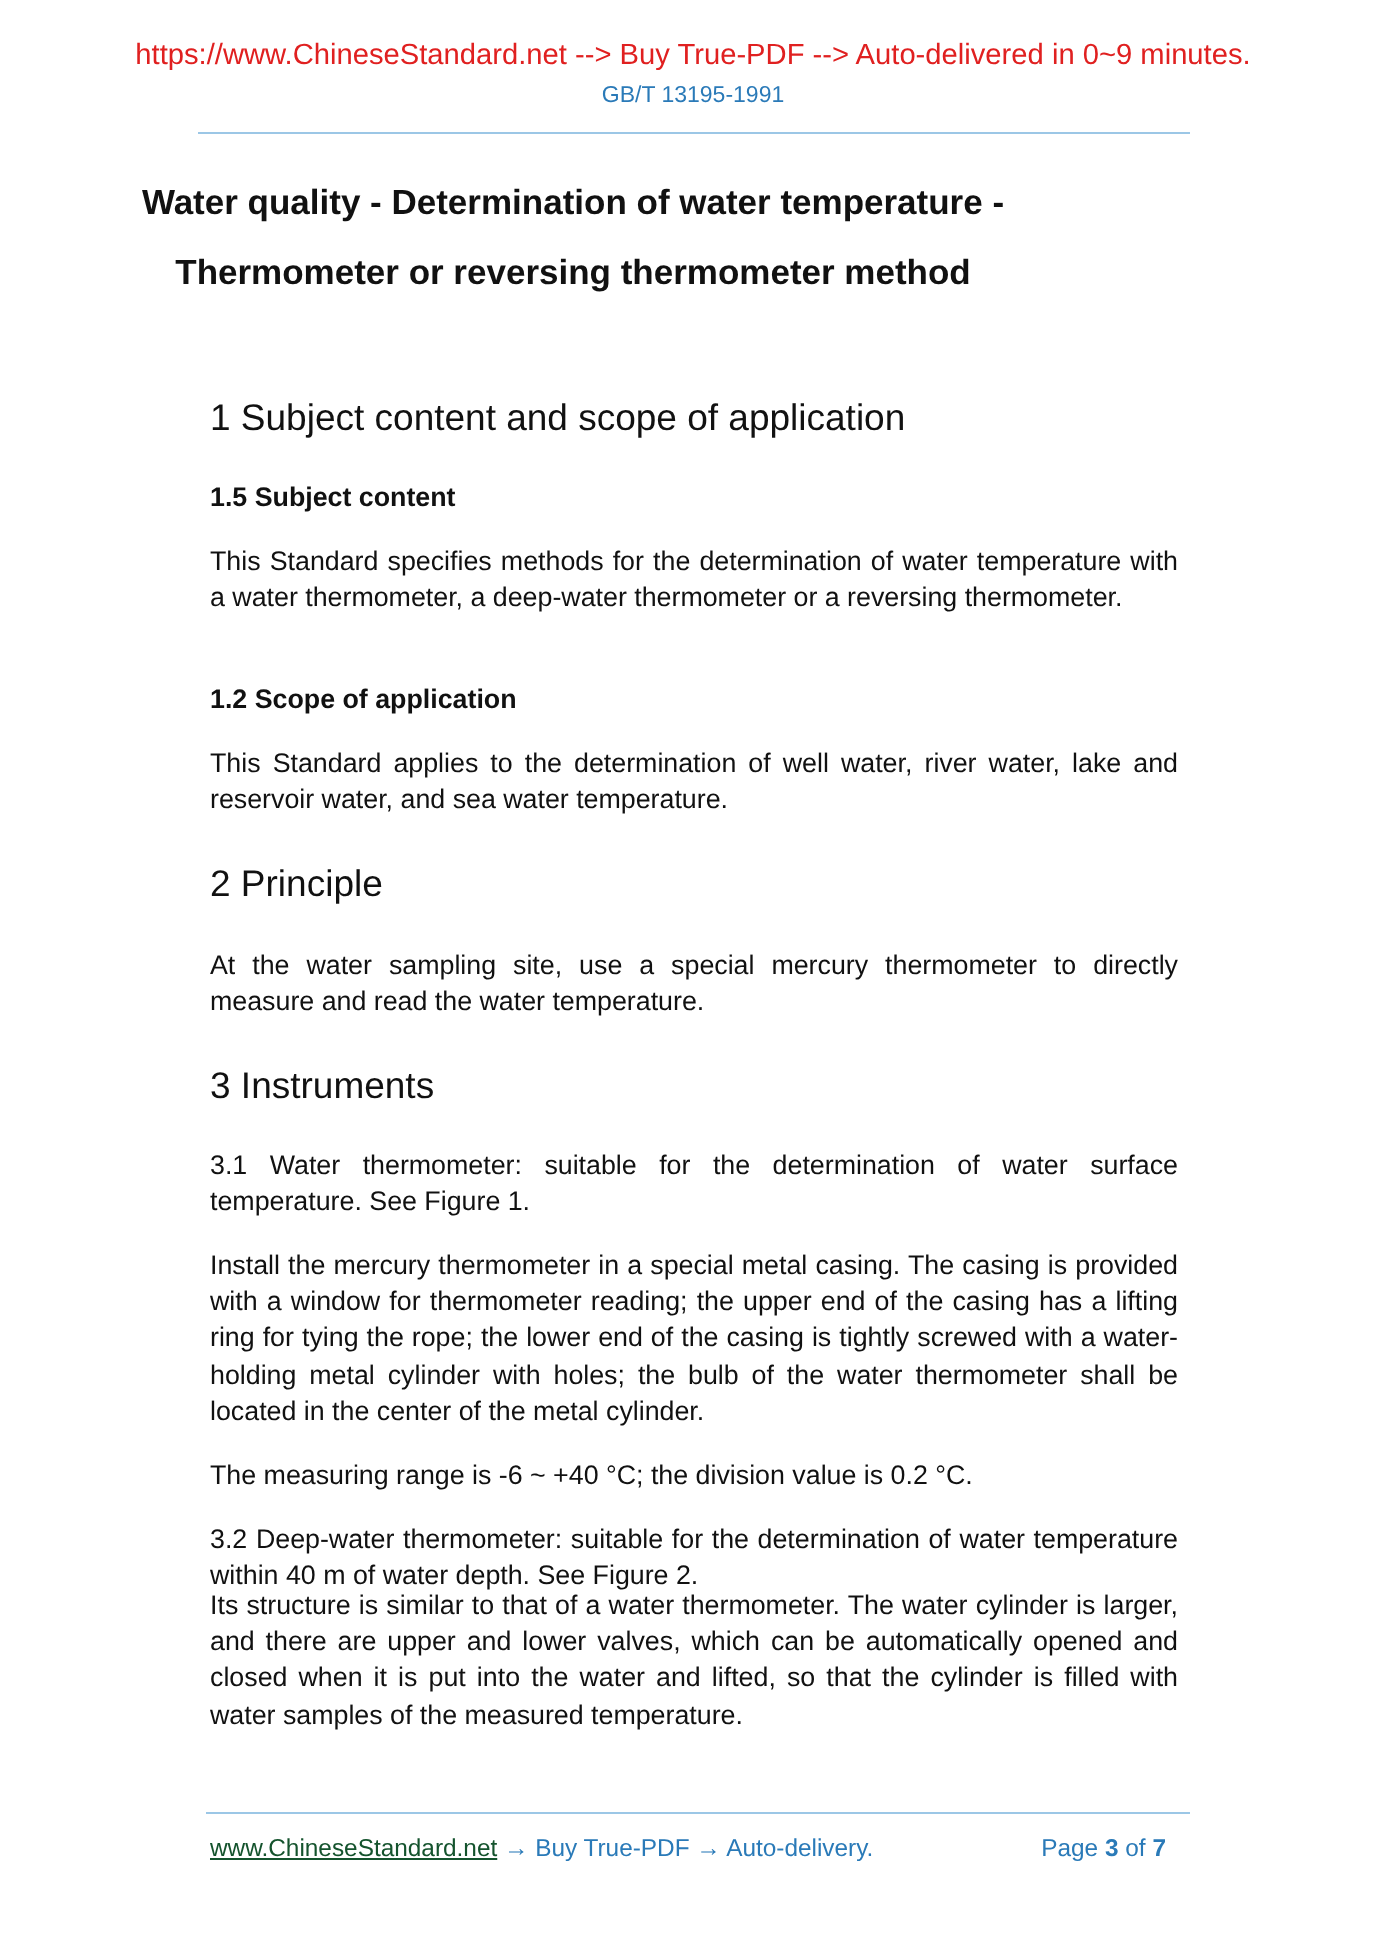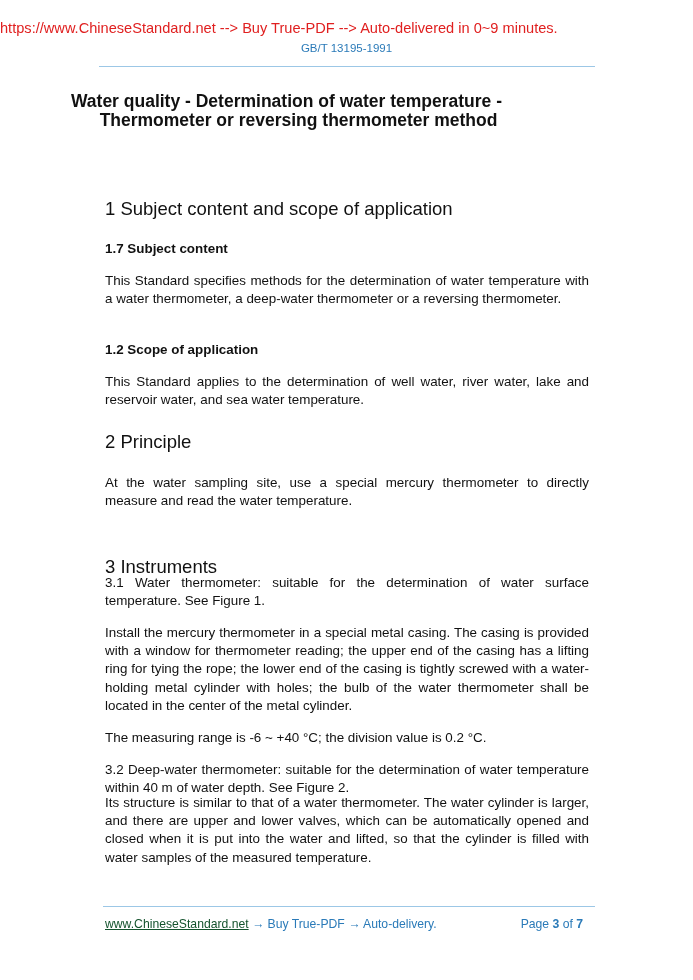--- a/index.html
+++ b/index.html
@@ -1,22 +1,22 @@
 <!DOCTYPE html>
 <html><head>
 <meta charset="utf-8">
 <style>
   html, body { margin: 0; padding: 0; background: #ffffff; }
   body { width: 693px; height: 980px; position: relative; overflow: hidden; font-family: "Liberation Sans", sans-serif; color: #111; }
-  .top-banner { position: absolute; top: 20px; left: 0; width: 693px; color: #e02020; font-size: 14.6px; }
+  .top-banner { position: absolute; top: 20px; left: 0; width: 693px; text-align: center; color: #e02020; font-size: 14.6px; }
   .std-code { position: absolute; top: 42px; left: 0; width: 693px; text-align: center; color: #2a7ab8; font-size: 11.5px; }
   .hr-top { position: absolute; top: 66px; left: 99px; width: 496px; height: 0; border-top: 1px solid #9cc7e6; }
   .title { position: absolute; left: 0; width: 573px; text-align: center; font-weight: bold; font-size: 17.5px; color: #111; }
   .t1 { top: 91px; }
-  .t2 { top: 110px; margin-left: 12px; }
+  .t2 { top: 126px; }
   .h1 { position: absolute; left: 105px; font-weight: normal; font-size: 18.5px; color: #111; }
   .h2 { position: absolute; left: 105px; font-weight: bold; font-size: 13.4px; color: #111; }
   .p { position: absolute; left: 105px; width: 484px; font-size: 13.4px; line-height: 18.2px; text-align: justify; color: #111; }
   .p b { font-weight: normal; }
   .hr-bot { position: absolute; top: 906px; left: 103px; width: 492px; height: 0; border-top: 1px solid #9cc7e6; }
   .footer { position: absolute; top: 917px; left: 105px; width: 484px; font-size: 12.2px; color: #2a7ab8; }
   .footer a { color: #14532d; text-decoration: underline; }
   .footer .right { position: absolute; right: 6px; top: 0; }
   .footer .right b { font-weight: bold; }
 </style>
@@ -25,30 +25,30 @@
 
 <div class="top-banner">https://www.ChineseStandard.net --&gt; Buy True-PDF --&gt; Auto-delivered in 0~9 minutes.</div>
 <div class="std-code">GB/T 13195-1991</div>
 <div class="hr-top"></div>
 
 <div class="title t1">Water quality - Determination of water temperature -</div>
 <div class="title t2">Thermometer or reversing thermometer method</div>
 
 <div class="h1" style="top:198px;">1 Subject content and scope of application</div>
 
-<div class="h2" style="top:241px;">1.7 Subject content</div>
+<div class="h2" style="top:241px;">1.5 Subject content</div>
 <div class="p" style="top:272px;">This Standard specifies methods for the determination of water temperature with a water thermometer, a deep-water thermometer or a reversing thermometer.</div>
 
 <div class="h2" style="top:342px;">1.2 Scope of application</div>
 <div class="p" style="top:373px;">This Standard applies to the determination of well water, river water, lake and reservoir water, and sea water temperature.</div>
 
 <div class="h1" style="top:431px;">2 Principle</div>
 <div class="p" style="top:474px;">At the water sampling site, use a special mercury thermometer to directly measure and read the water temperature.</div>
 
-<div class="h1" style="top:532px;margin-top:24px;">3 Instruments</div>
+<div class="h1" style="top:532px;">3 Instruments</div>
 
 <div class="p" style="top:574px;">
   <b>3.1</b>
   <span>Water thermometer: suitable for the determination of water surface temperature. See Figure 1.</span>
 </div>
 <div class="p" style="top:624px;">Install the mercury thermometer in a special metal casing. The casing is provided with a window for thermometer reading; the upper end of the casing has a lifting ring for tying the rope; the lower end of the casing is tightly screwed with a water-holding metal cylinder with holes; the bulb of the water thermometer shall be located in the center of the metal cylinder.</div>
 <div class="p" style="top:729px;">The measuring range is -6 ~ +40 °C; the division value is 0.2 °C.</div>
 
 <div class="p" style="top:761px;">
   <b>3.2</b>

